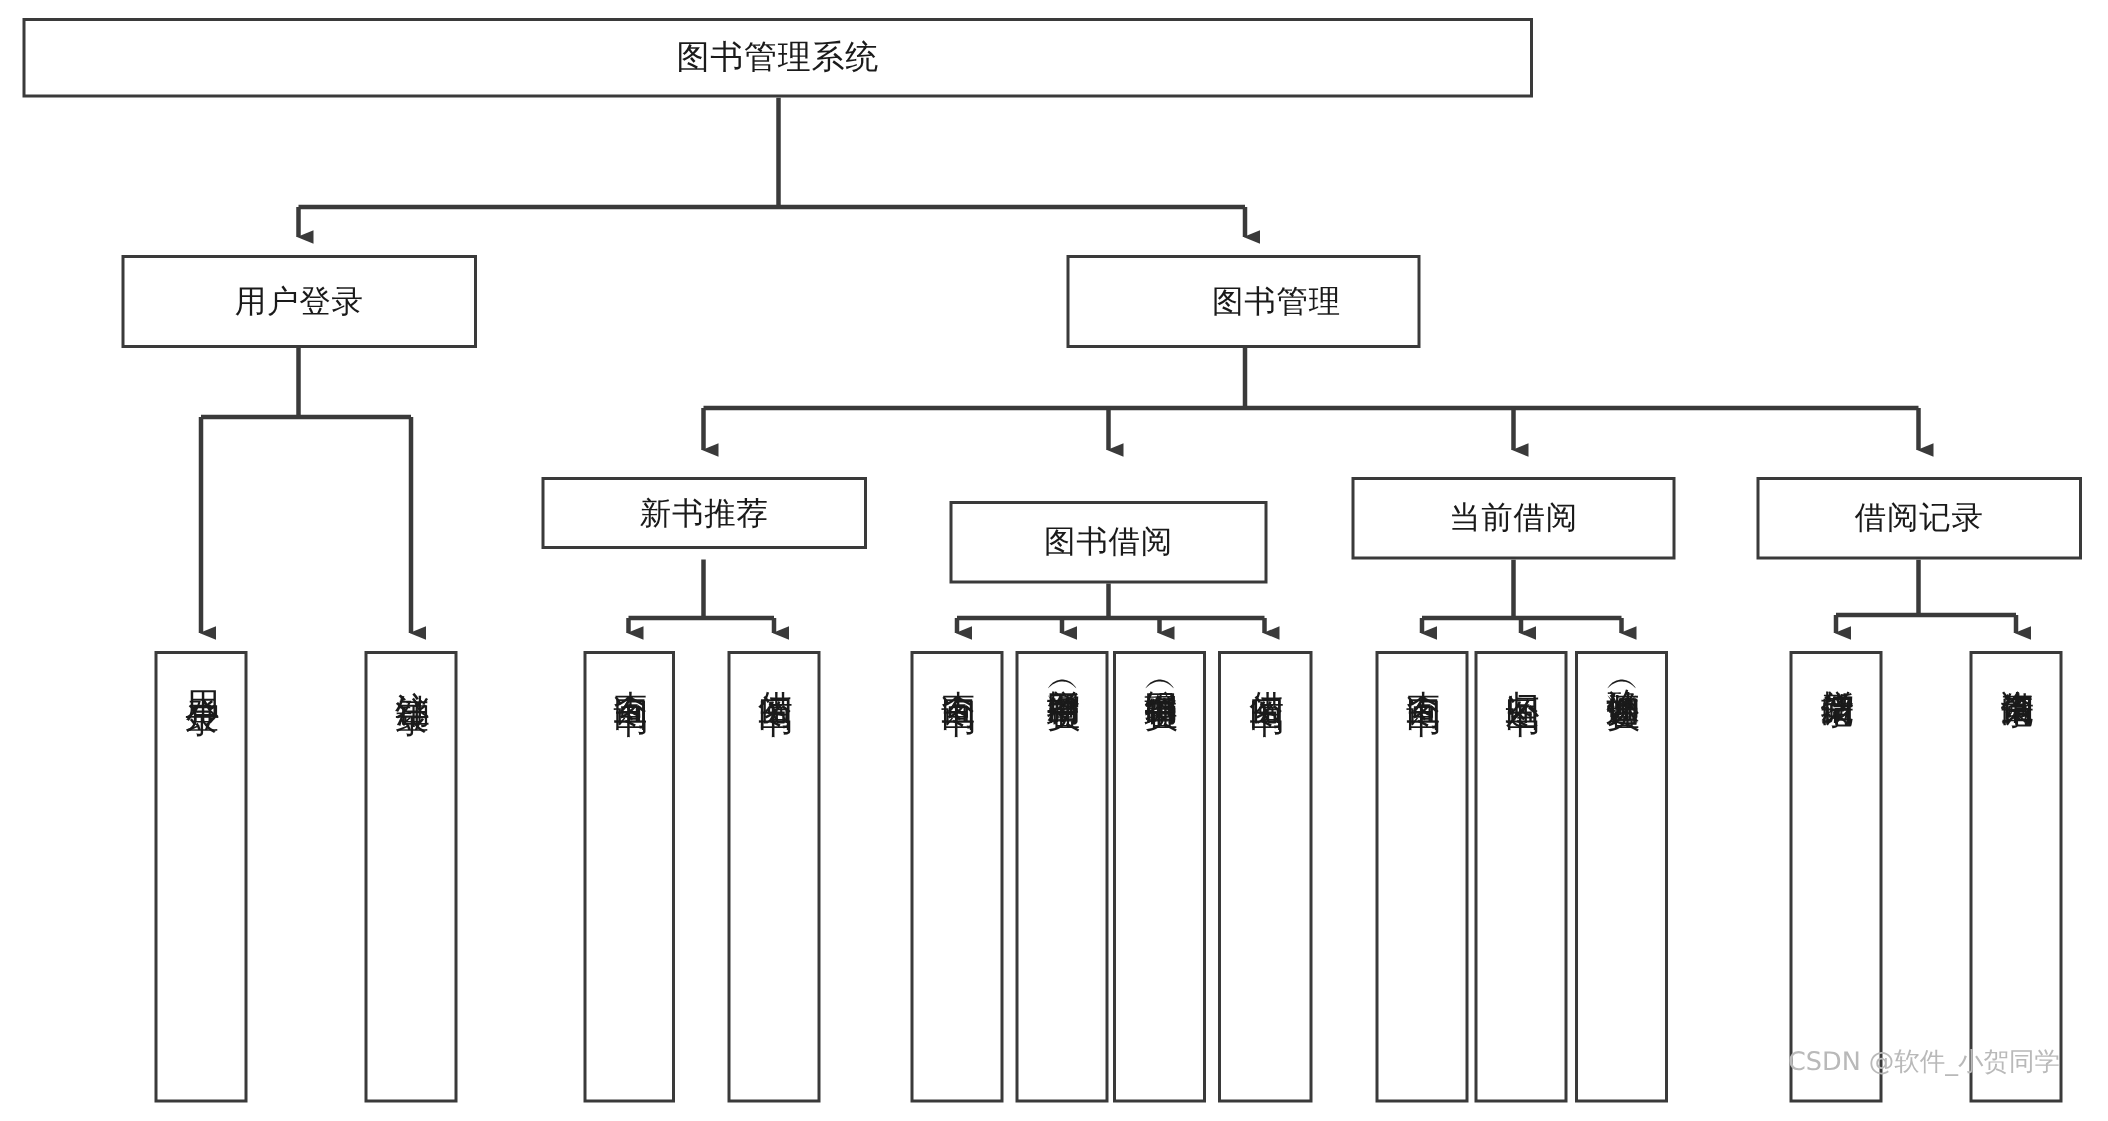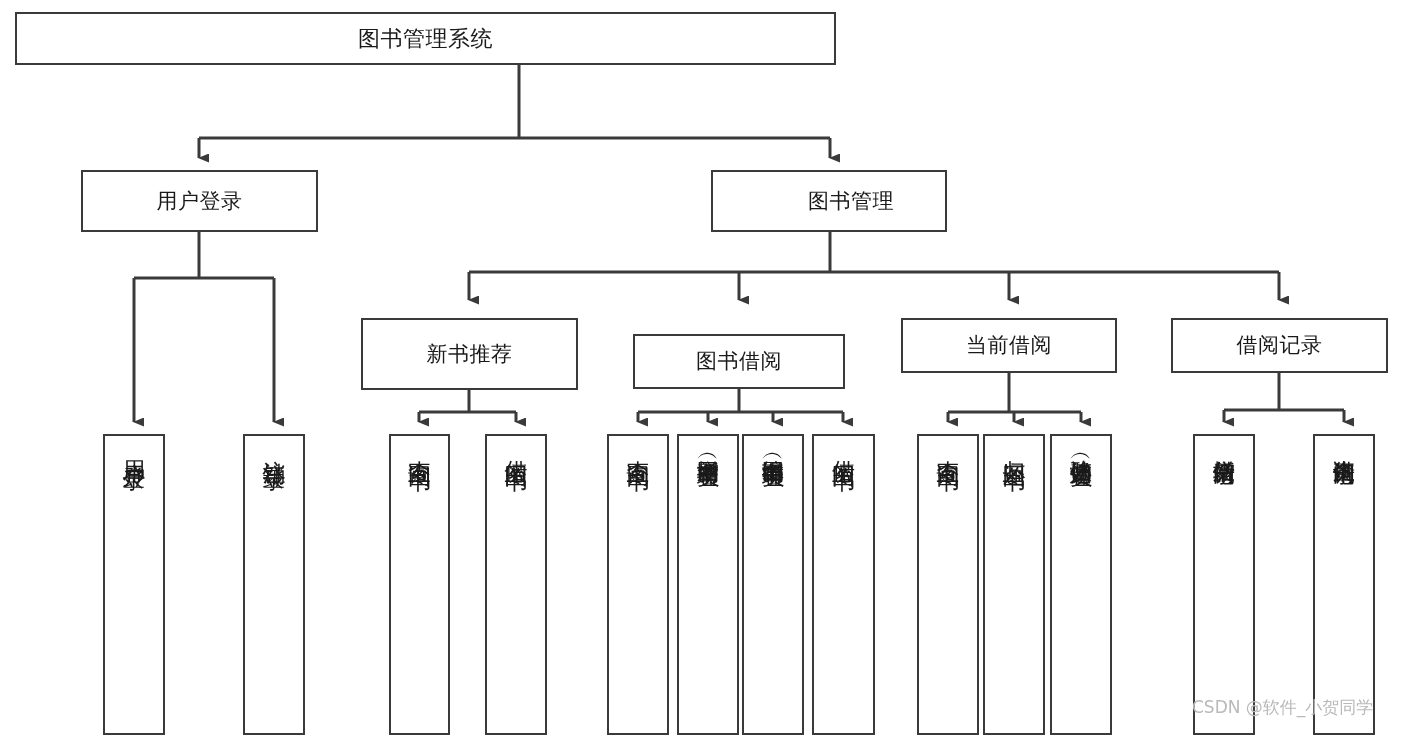--- a/index.html
+++ b/index.html
@@ -128,33 +128,33 @@
       <path d="M1014,412 L1014,422" marker-end="url(#arrow)"></path>
       <path d="M1081,412 L1081,422" marker-end="url(#arrow)"></path>
 
       <path d="M1279,373 L1279,410"></path>
       <path d="M1224,410 L1344,410"></path>
       <path d="M1224,410 L1224,422" marker-end="url(#arrow)"></path>
       <path d="M1344,410 L1344,422" marker-end="url(#arrow)"></path>
     </g>
   </svg>
 
-  <div class="node horiz root" style="left:15px; top:12px; width:821px; height:53px;">
+  <div class="node horiz root" style="left:15px; top:12px; width:1007px; height:53px;">
     <span class="node-label">图书管理系统</span>
   </div>
 
   <div class="node horiz" style="left:81px; top:170px; width:237px; height:62px;">
     <span class="node-label">用户登录</span>
   </div>
 
   <div class="node horiz" style="left:711px; top:170px; width:236px; height:62px;padding-left:44px;">
     <span class="node-label">图书管理</span>
   </div>
 
-  <div class="node horiz" style="left:361px; top:318px; width:217px; height:72px;">
+  <div class="node horiz" style="left:361px; top:318px; width:217px; height:48px;">
     <span class="node-label">新书推荐</span>
   </div>
 
   <div class="node horiz" style="left:633px; top:318px; width:212px; height:55px;margin-top:16px;">
     <span class="node-label">图书借阅</span>
   </div>
 
   <div class="node horiz" style="left:901px; top:318px; width:216px; height:55px;">
     <span class="node-label">当前借阅</span>
   </div>

